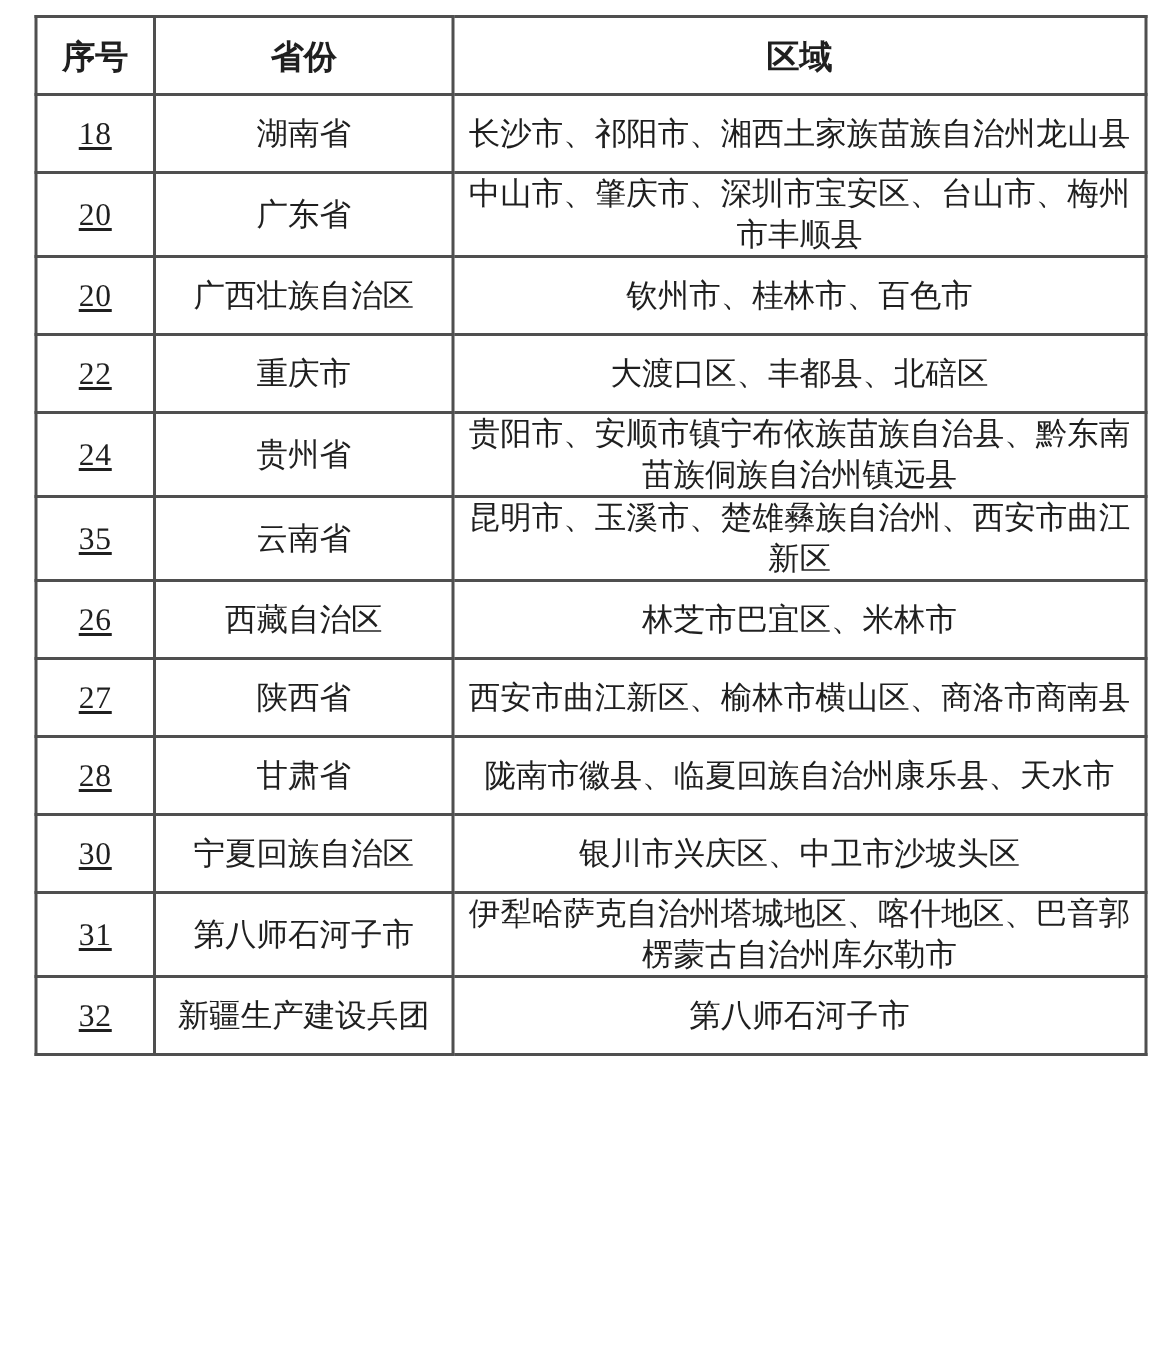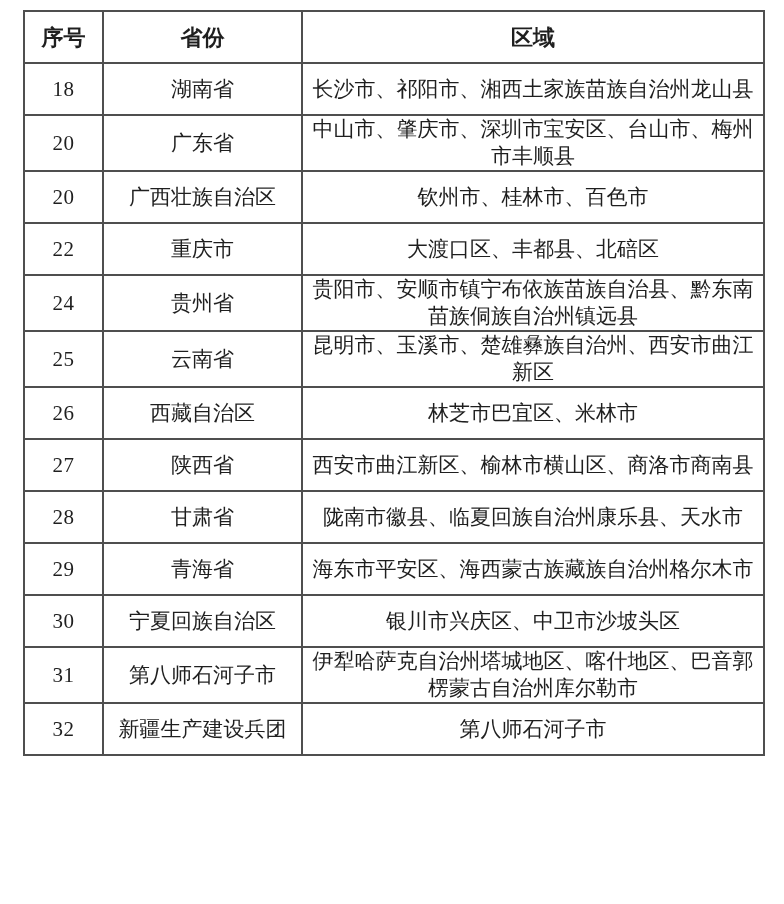--- a/index.html
+++ b/index.html
@@ -45,20 +45,21 @@
     overflow: hidden;
   }
   .region-table th {
     font-weight: bold;
     font-size: 22px;
     height: 50px;
   }
   .cell-no {
     font-size: 22px;
     letter-spacing: 0.5px;
+    text-decoration: underline;
   }
 </style>
 </head>
 <body>
 
 <div class="table-wrap">
   <table class="region-table">
     <colgroup>
       <col class="col-no">
       <col class="col-province">
@@ -91,43 +92,38 @@
     <td class="cell-no">22</td>
     <td class="cell-province">重庆市</td>
     <td class="cell-region">大渡口区、丰都县、北碚区</td>
   </tr>
         <tr>
     <td class="cell-no">24</td>
     <td class="cell-province">贵州省</td>
     <td class="cell-region">贵阳市、安顺市镇宁布依族苗族自治县、黔东南苗族侗族自治州镇远县</td>
   </tr>
         <tr>
-    <td class="cell-no">25</td>
+    <td class="cell-no">35</td>
     <td class="cell-province">云南省</td>
     <td class="cell-region">昆明市、玉溪市、楚雄彝族自治州、西安市曲江新区</td>
   </tr>
         <tr>
     <td class="cell-no">26</td>
     <td class="cell-province">西藏自治区</td>
     <td class="cell-region">林芝市巴宜区、米林市</td>
   </tr>
         <tr>
     <td class="cell-no">27</td>
     <td class="cell-province">陕西省</td>
     <td class="cell-region">西安市曲江新区、榆林市横山区、商洛市商南县</td>
   </tr>
         <tr>
     <td class="cell-no">28</td>
     <td class="cell-province">甘肃省</td>
     <td class="cell-region">陇南市徽县、临夏回族自治州康乐县、天水市</td>
-  </tr>
-        <tr>
-    <td class="cell-no">29</td>
-    <td class="cell-province">青海省</td>
-    <td class="cell-region">海东市平安区、海西蒙古族藏族自治州格尔木市</td>
   </tr>
         <tr>
     <td class="cell-no">30</td>
     <td class="cell-province">宁夏回族自治区</td>
     <td class="cell-region">银川市兴庆区、中卫市沙坡头区</td>
   </tr>
         <tr>
     <td class="cell-no">31</td>
     <td class="cell-province">第八师石河子市</td>
     <td class="cell-region">伊犁哈萨克自治州塔城地区、喀什地区、巴音郭楞蒙古自治州库尔勒市</td>

